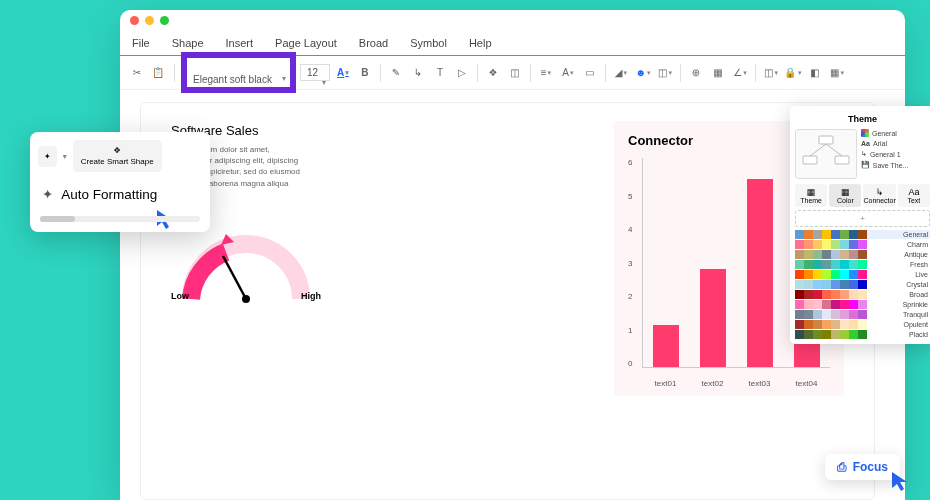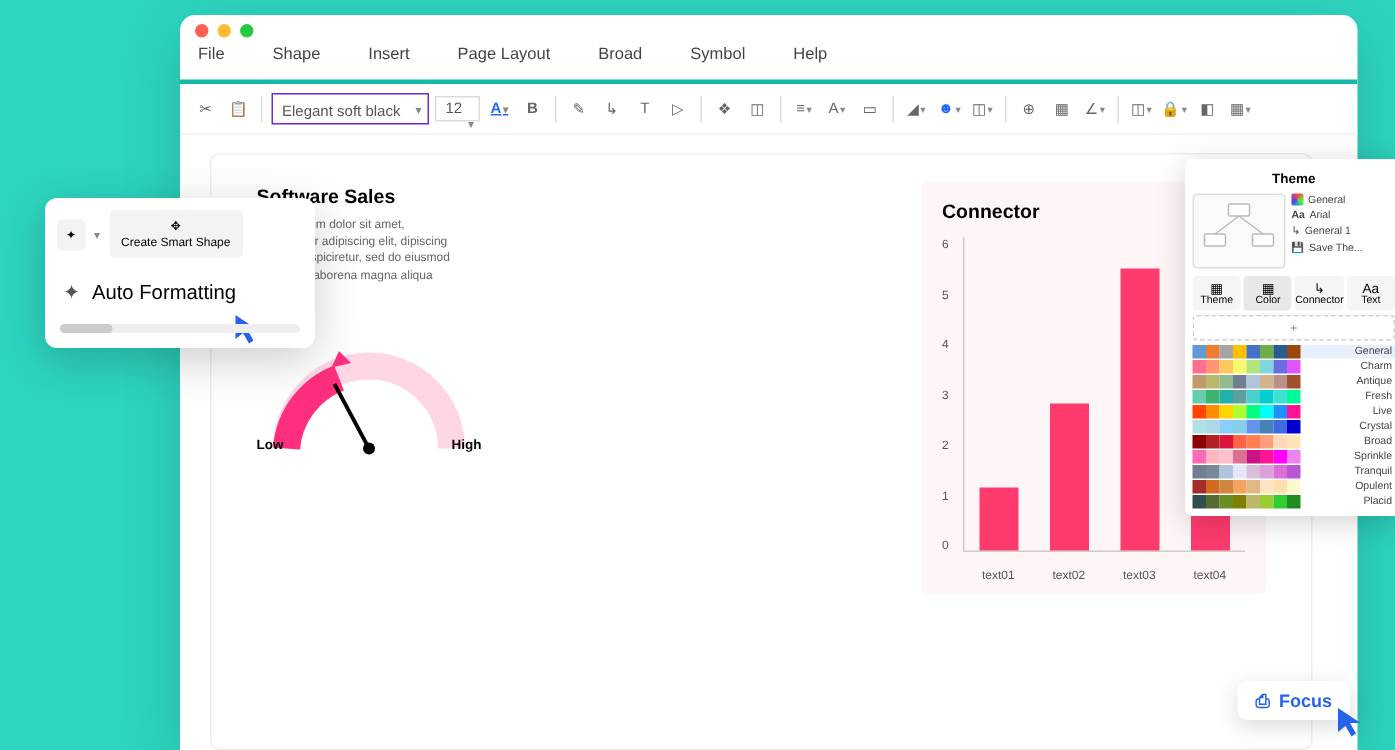--- a/index.html
+++ b/index.html
@@ -1,33 +1,33 @@
 <!DOCTYPE html>
 <html><head>
 <meta charset="utf-8">
 <style>
 *{box-sizing:border-box;margin:0;padding:0;font-family:-apple-system,BlinkMacSystemFont,"Segoe UI",Arial,sans-serif}
 body{background:#2dd4bf;width:930px;height:500px;position:relative;overflow:hidden}
 .app-window{position:absolute;left:120px;top:10px;right:25px;bottom:0;background:#fff;border-radius:10px 10px 0 0;box-shadow:0 10px 40px rgba(0,0,0,0.15);overflow:hidden}
 .titlebar{height:20px;display:flex;align-items:center;padding:0 10px;gap:6px}
 .dot{width:9px;height:9px;border-radius:50%}
 .dot.r{background:#ff5f57}.dot.y{background:#febc2e}.dot.g{background:#28c840}
-.menubar{height:26px;display:flex;align-items:flex-start;padding:0 12px;gap:32px;font-size:11px;color:#444;border-bottom:3px solid #14b8a6}
+.menubar{height:26px;display:flex;align-items:center;padding:0 12px;gap:22px;font-size:11px;color:#444;border-bottom:1px solid #14b8a6}
 .menubar span{cursor:default}
 .toolbar{height:34px;display:flex;align-items:center;padding:0 8px;gap:4px;border-bottom:1px solid #eee;font-size:10px;color:#555}
 .tbtn{display:flex;align-items:center;justify-content:center;min-width:18px;height:18px;color:#666}
 .tsep{width:1px;height:18px;background:#e0e0e0;margin:0 2px}
-.font-sel{border:1px solid #6d28d9;padding:6px 18px 2px 6px;font-size:10px;position:relative;min-width:90px}
+.font-sel{border:6px solid #6d28d9;padding:16px 18px 2px 6px;font-size:10px;position:relative;min-width:90px}
 .font-sel::after{content:"▾";position:absolute;right:4px;font-size:8px;color:#888}
 .size-sel{border:1px solid #ddd;padding:2px 14px 2px 6px;font-size:10px;position:relative;width:30px}
 .size-sel::after{content:"▾";position:absolute;right:3px;font-size:8px;color:#888}
 .drop::after{content:"▾";font-size:7px;margin-left:1px;color:#888}
 .canvas{position:absolute;left:20px;right:30px;top:92px;bottom:0;background:#fff;border:1px solid #eee;border-radius:6px;padding:20px 30px}
 .section{display:flex;gap:20px;margin-bottom:30px}
-.section-text h3{font-size:13px;font-weight:700;margin-bottom:6px}
+.section-text h3{font-size:13px;font-weight:400;margin-bottom:6px}
 .section-text p{font-size:8px;color:#666;line-height:1.4;max-width:130px}
 .gauge-wrap{position:relative;width:150px;margin-top:5px}
 .gauge-labels{display:flex;justify-content:space-between;font-size:9px;font-weight:600;margin-top:-18px}
 .financials{position:absolute;right:30px;top:18px;width:230px;background:#fef5f7;border-radius:4px;padding:12px 14px 8px}
 .financials h3{font-size:13px;font-weight:700;margin-bottom:10px}
 .bar-chart{height:230px;position:relative}
 .y-axis{position:absolute;left:0;top:0;bottom:20px;display:flex;flex-direction:column;justify-content:space-between;font-size:8px;color:#555}
 .bars{position:absolute;left:14px;right:0;top:0;bottom:20px;display:flex;align-items:flex-end;justify-content:space-around;border-bottom:1px solid #ccc;border-left:1px solid #ccc}
 .bar{width:26px;background:#ff3b6e}
 .x-labels{position:absolute;left:14px;right:0;bottom:0;display:flex;justify-content:space-around;font-size:8px;color:#555}

